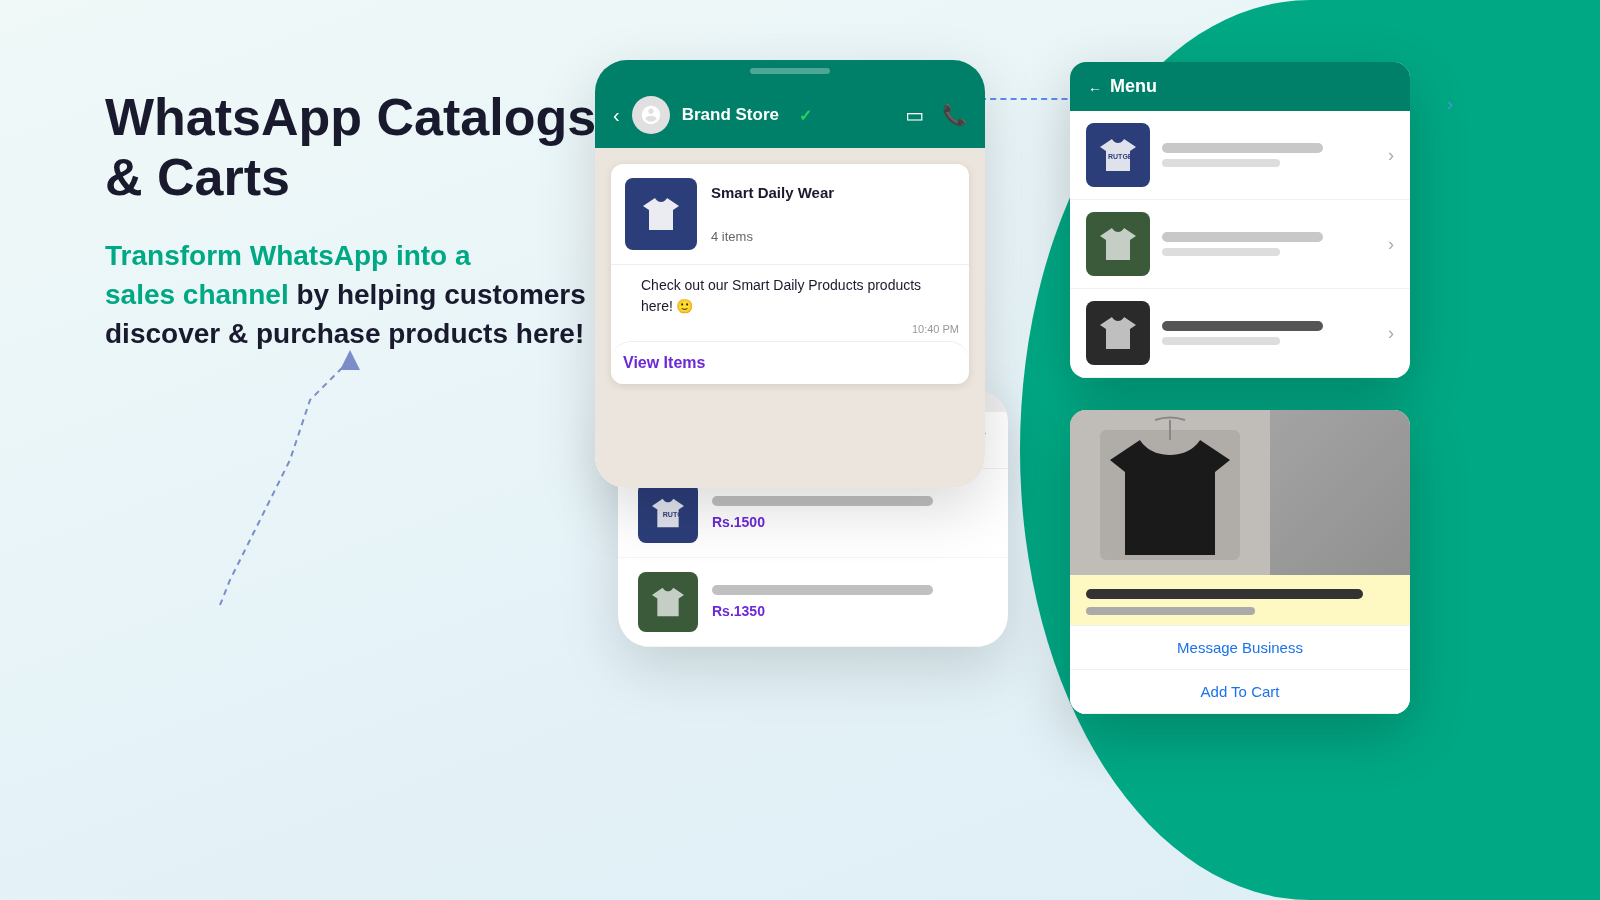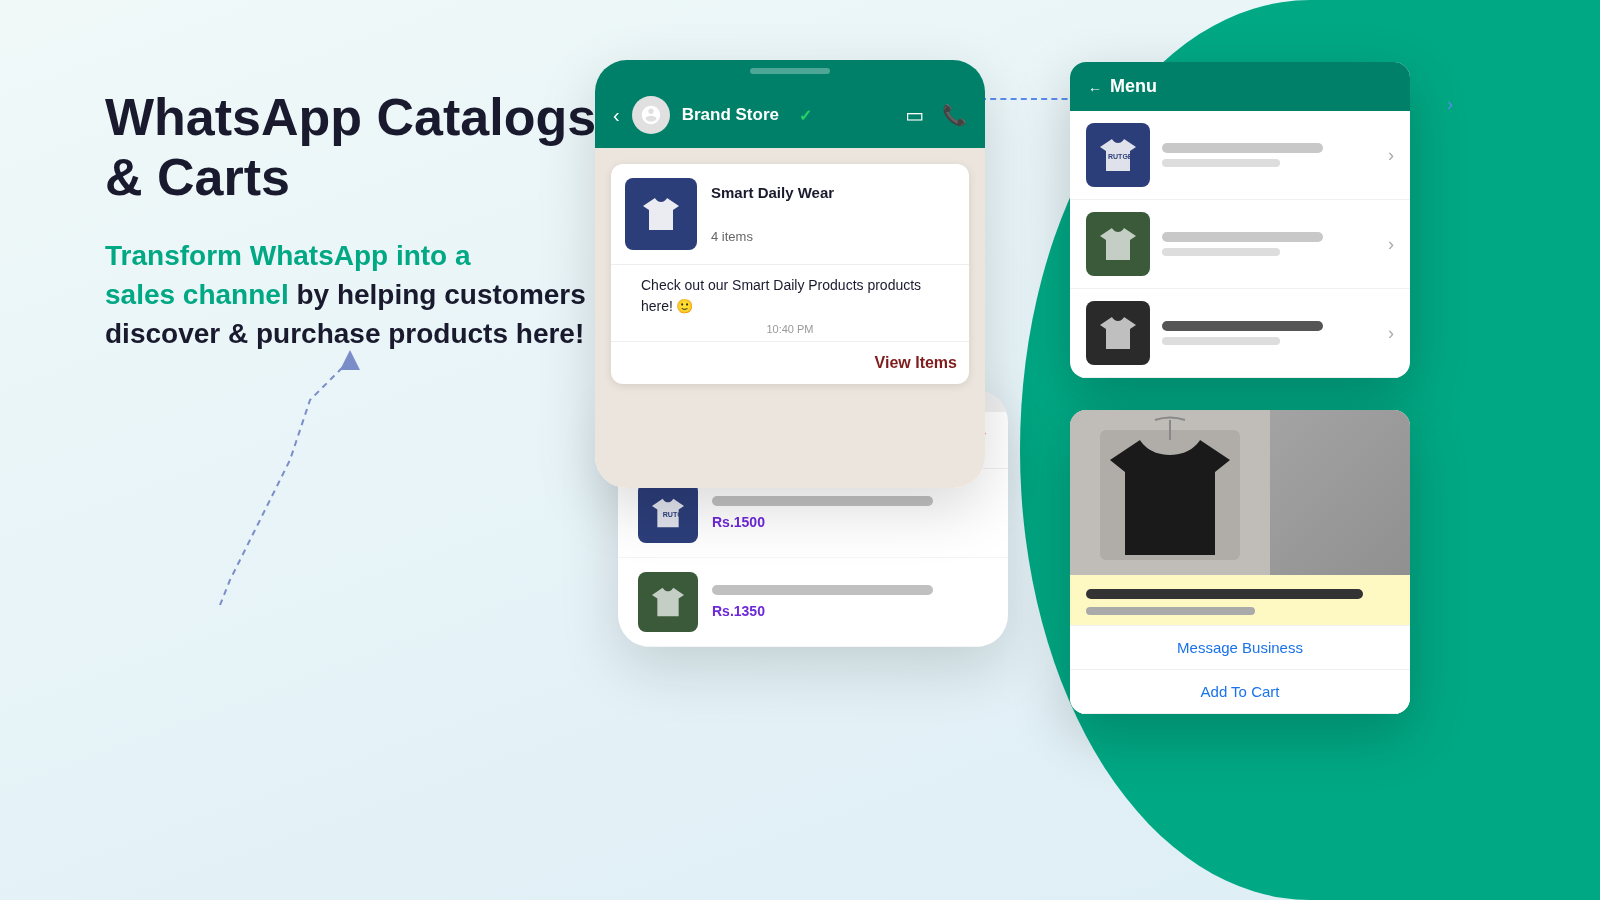--- a/index.html
+++ b/index.html
@@ -141,33 +141,34 @@
     .catalog-divider {
       border-top: 1px solid #eee;
     }
     .catalog-text-msg {
       padding: 10px 30px 6px;
       font-size: 14px;
       color: #1a1a2e;
       line-height: 1.5;
     }
     .time-stamp {
-      text-align: center;
+      text-align: right;
       font-size: 11px;
       color: #999;
       padding: 0 10px 6px;
     }
     .view-items-btn {
-      text-align: right;
+      text-align: left;
       padding: 12px;
-      color: #7f1d1d;
+      color: #6d28d9;
       font-weight: 600;
       font-size: 16px;
       border-top: 1px solid #eee;
       cursor: pointer;
+      border-radius: 20px;
     }
 
     
     .phone-list {
       position: absolute;
       left: 618px;
       top: 390px;
       width: 390px;
       background: white;
       border-radius: 32px;

